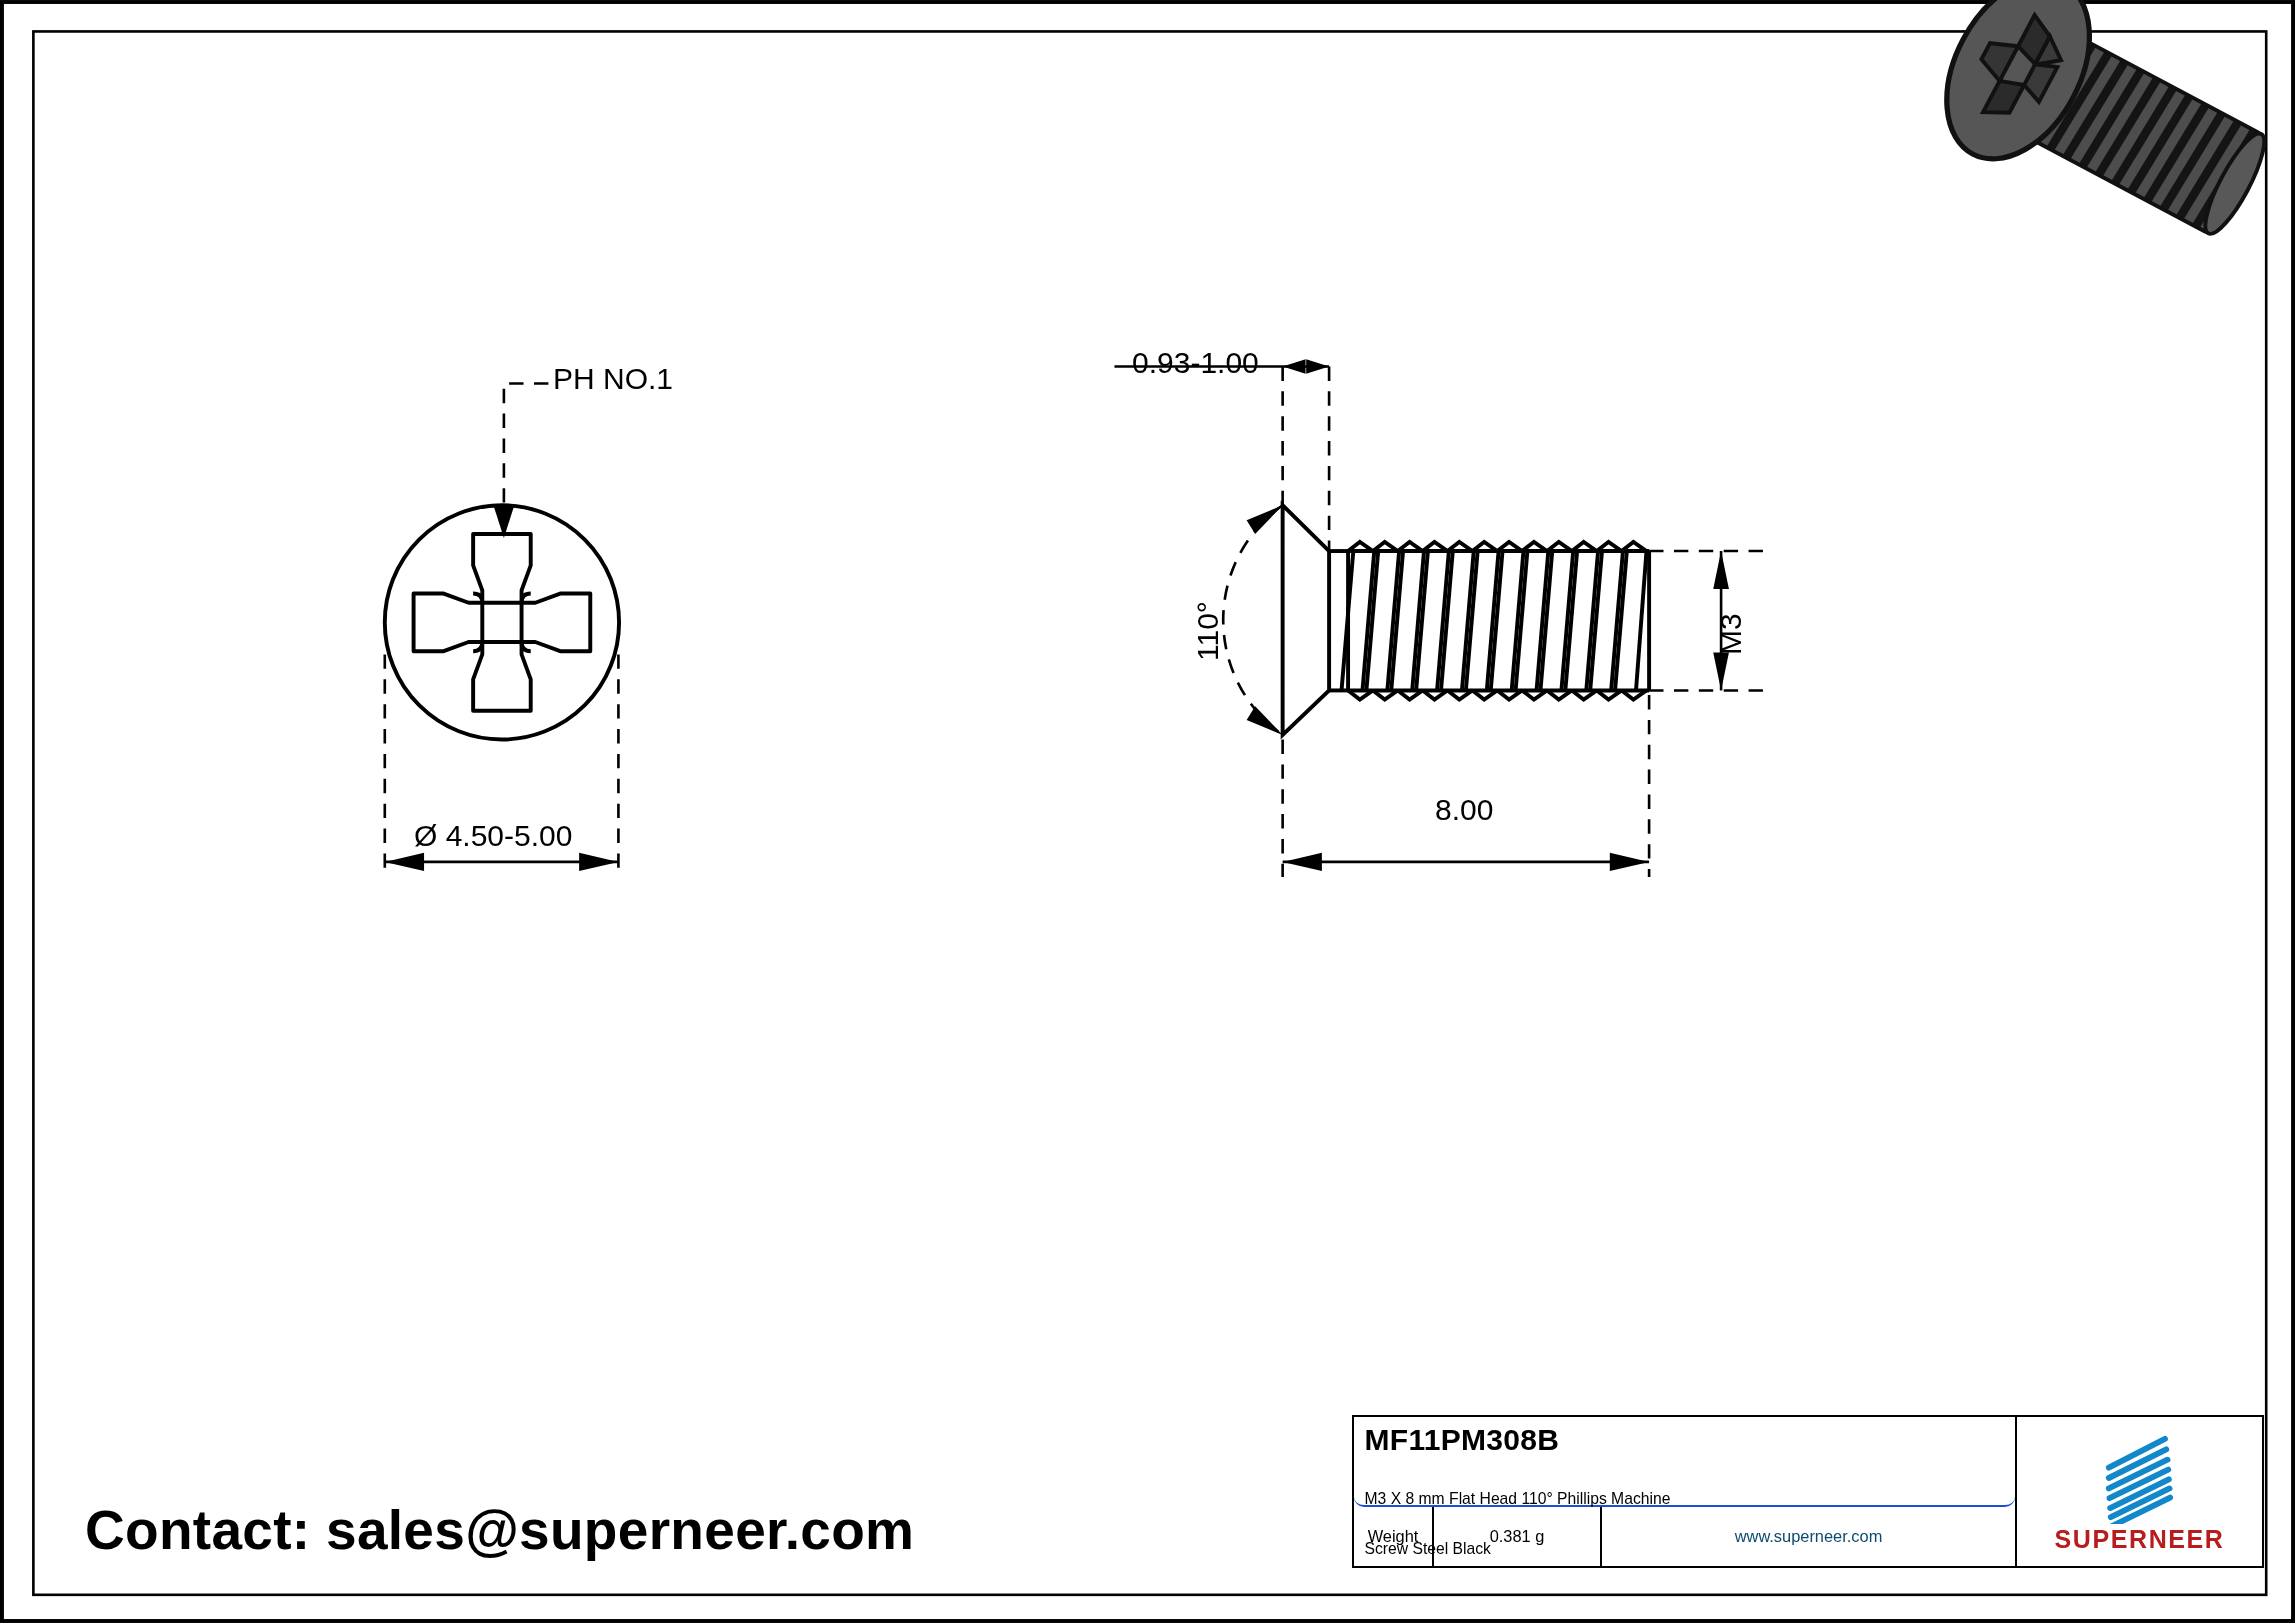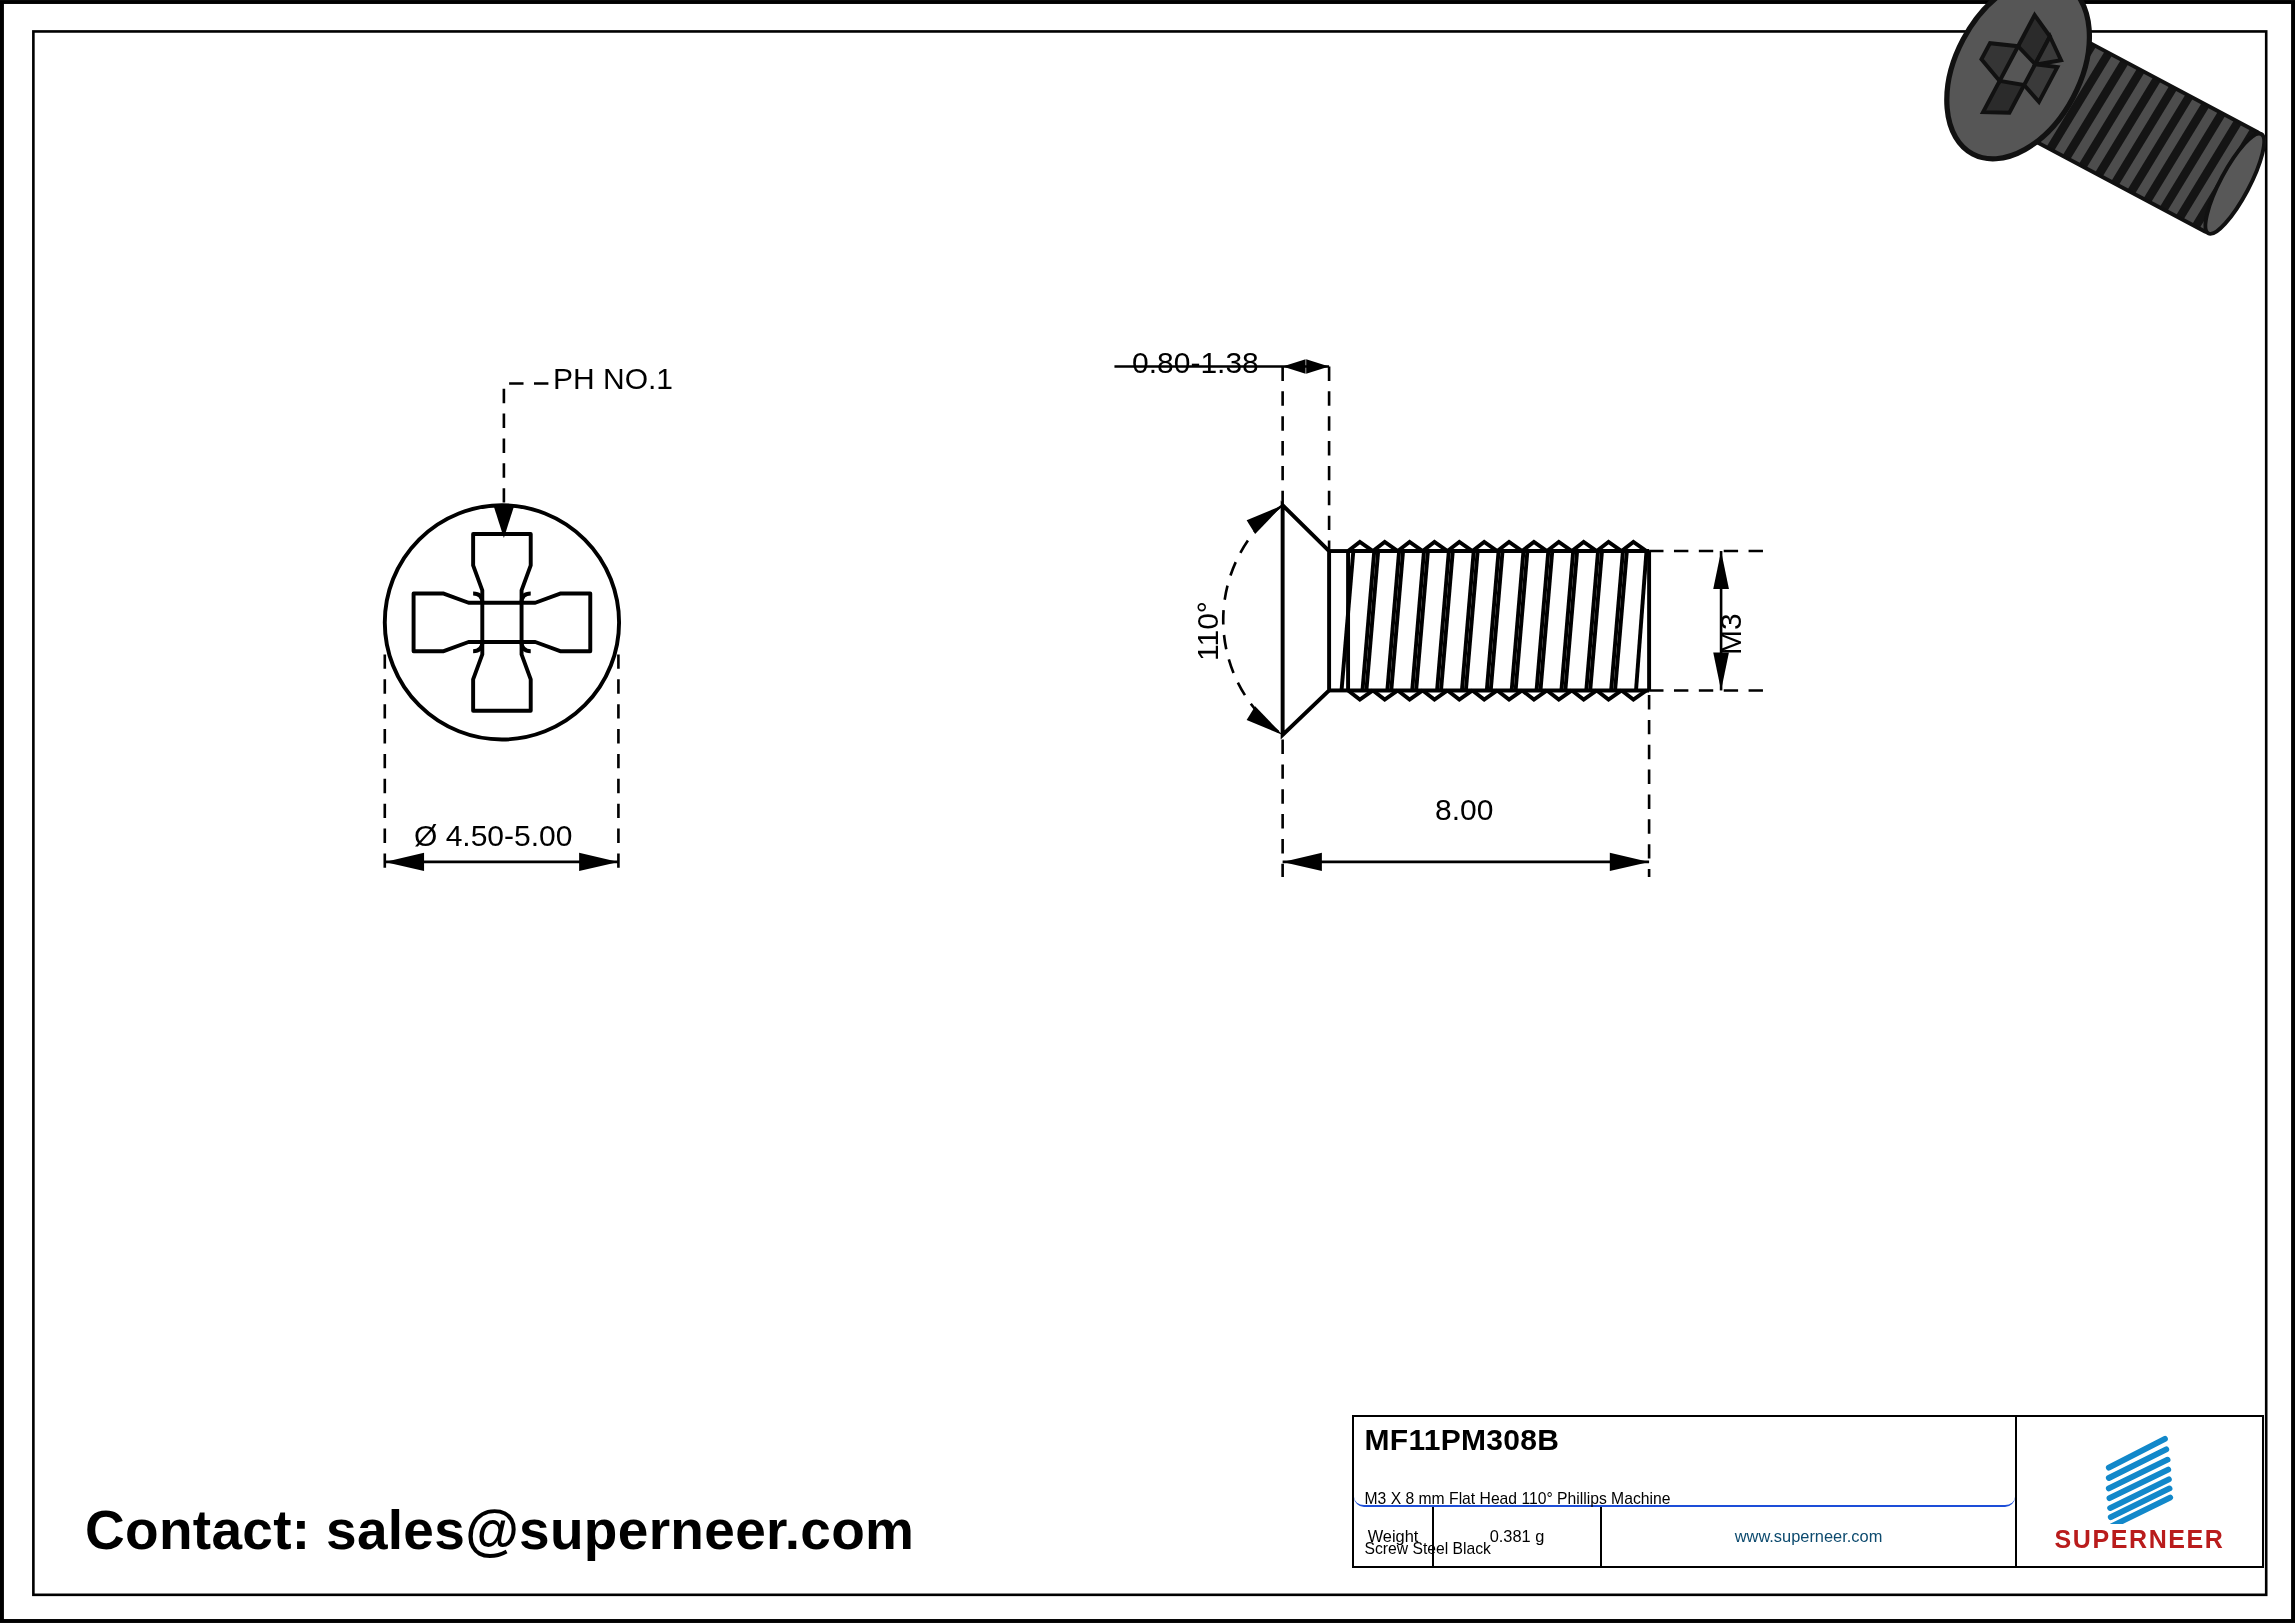--- a/index.html
+++ b/index.html
@@ -295,21 +295,21 @@
           <path d="M 20 -18 L 20 18 L 52 30 L 52 -30 Z" fill="#3a3a3a"></path>
         </g>
       </g>
     </g>
   </svg>
 
   <div class="txt dim" id="ph-label">PH NO.1</div>
 
   <div class="txt dim" id="dia-label">Ø 4.50-5.00</div>
 
-  <div class="txt dim" id="head-h-label">0.80-1.38</div>
+  <div class="txt dim" id="head-h-label">0.93-1.00</div>
 
   <div class="txt dim-vert" id="angle-label">110°</div>
 
   <div class="txt dim-vert" id="thread-label">M3</div>
 
   <div class="txt dim" id="len-label">8.00</div>
 
   <div class="txt" id="contact-text">Contact: sales@superneer.com</div>
 
   <div id="titleblock">

